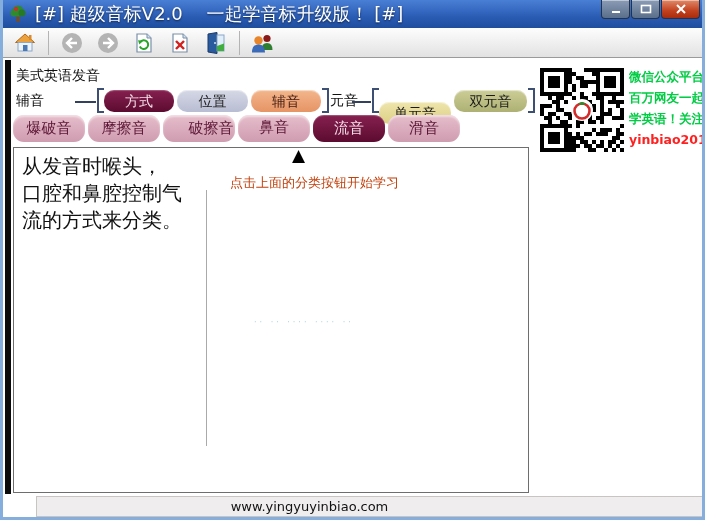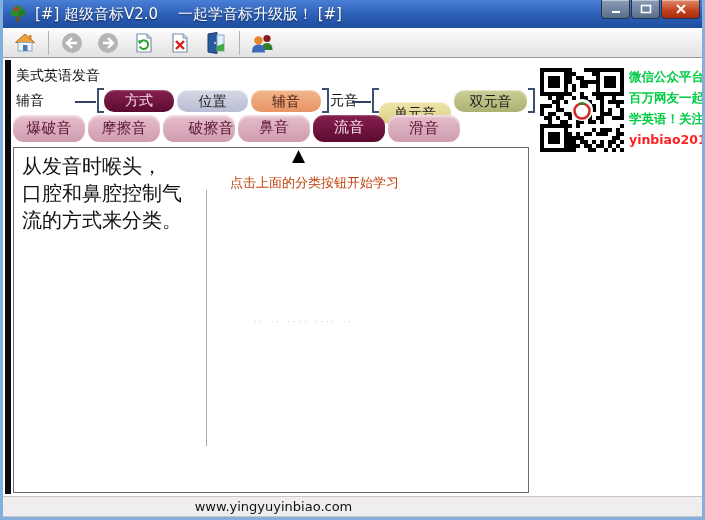--- a/index.html
+++ b/index.html
@@ -3,21 +3,21 @@
 <meta charset="utf-8">
 <style>
   html,body{margin:0;padding:0;background:#345a8a;}
   *{box-sizing:border-box;font-family:"DejaVu Sans","Liberation Sans",sans-serif;}
   .win{position:relative;width:705px;height:520px;background:#fff;overflow:hidden;
        border-left:3px solid #85aedd;border-right:3px solid #85aedd;border-bottom:3px solid #85aedd;}
   
   .titlebar{position:absolute;top:0;left:-3px;width:705px;height:28px;
     background:linear-gradient(#4a7fd6,#2a5cb4 60%,#1f4e9e);display:flex;align-items:center;padding-left:8px;}
   .appicon{width:20px;height:20px;margin-right:7px;flex:0 0 auto;}
-  .title{color:#fff;font-size:15px;text-shadow:0 1px 2px rgba(0,0,0,.6);white-space:nowrap;}
+  .title{color:#fff;font-size:18px;text-shadow:0 1px 2px rgba(0,0,0,.6);white-space:nowrap;}
   .controls{position:absolute;top:0;right:5px;display:flex;}
   .wbtn{height:19px;margin-left:1px;border:1px solid #24324a;border-top:none;border-radius:0 0 4px 4px;
     background:linear-gradient(#8a9cb6,#5b6e8a);display:flex;align-items:center;justify-content:center;
     box-shadow:inset 0 1px 0 rgba(255,255,255,.45);cursor:pointer;}
   .wbtn.min,.wbtn.max{width:29px;}
   .wbtn.close{width:39px;background:linear-gradient(#e08a6a,#c2411f 60%,#a82c0c);}
   
   .toolbar{position:absolute;top:28px;left:-3px;width:705px;height:30px;
     background:linear-gradient(#fdfdfd,#e2e2e2);border-bottom:1px solid #9a9a9a;
     display:flex;align-items:center;padding-left:10px;}
@@ -31,40 +31,40 @@
   .dash{position:absolute;top:42px;height:2px;background:#33415f;}
   .brk{position:absolute;top:29px;height:25px;width:7px;}
   .brk.open{border:2px solid #3d4f73;border-right:none;}
   .brk.close{border:2px solid #3d4f73;border-left:none;}
   .pill{position:absolute;top:31px;height:22px;line-height:22px;border-radius:10px;text-align:center;
     font-size:14px;cursor:pointer;box-shadow:inset 0 1px 1px rgba(255,255,255,.55);}
   .pill2{position:absolute;top:56px;height:27px;line-height:27px;border-radius:11px;text-align:center;
     font-size:15px;cursor:pointer;box-shadow:inset 0 2px 2px rgba(255,255,255,.5);color:#5c1635;
     background:linear-gradient(#e6bdcb,#cf9cb0);}
   .b-dark{background:linear-gradient(#86204f,#5c0b30)!important;color:#f4dde8!important;
-    box-shadow:inset 0 1px 1px rgba(255,255,255,.25)!important;font-family:Liberation Mono, monospace;}
+    box-shadow:inset 0 1px 1px rgba(255,255,255,.25)!important;}
   .b-pos{background:linear-gradient(#d5d8e5,#b9bdd3);color:#222;}
   .b-cons{background:linear-gradient(#f3b68c,#e69465);color:#4a2216;}
   .b-mono{background:linear-gradient(#efe5ab,#dccf86);color:#1a1a1a;}
   .b-di{background:linear-gradient(#cbcd97,#aeb173);color:#1a1a1a;}
   
   .cbox{position:absolute;left:13px;top:88px;width:516px;height:346px;border:1px solid #6e6e6e;background:#fff;}
   .desc{position:absolute;left:8px;top:5px;font-size:20px;color:#111;line-height:27px;}
   .desc span{display:block;}
   .vdivider{position:absolute;left:192px;top:42px;width:1px;height:256px;background:#aaa;}
   .uparrow{position:absolute;left:278px;top:-3px;font-size:17px;color:#000;}
   .hint{position:absolute;left:216px;top:26px;font-size:13px;color:#c2410c;}
   .wmark{position:absolute;left:240px;top:170px;font-size:8px;letter-spacing:3px;color:rgba(50,160,170,.4);}
   
   .qr{position:absolute;left:540px;top:8px;width:84px;height:86px;}
   .qrtext{position:absolute;left:629px;top:7px;font-size:12.5px;font-weight:bold;line-height:21px;}
   .qrtext .g{color:#00cc44;display:block;}
   .qrtext .r{color:#ff2020;display:block;}
   
-  .statusbar{position:absolute;bottom:0;left:-3px;width:705px;height:23px;background:#fff;padding-top:2px;}
+  .statusbar{position:absolute;bottom:0;left:-3px;width:705px;height:23px;background:#fff;padding-top:2px;padding-left:36px;}
   .statuspanel{height:21px;background:#f0edee;border:1px solid #c8c4c4;display:flex;align-items:center;}
   .statustext{width:545px;text-align:center;font-size:13px;color:#111;}
 </style>
 </head>
 <body>
 
 <div class="win">
 
   <div class="titlebar">
     <span class="appicon">

